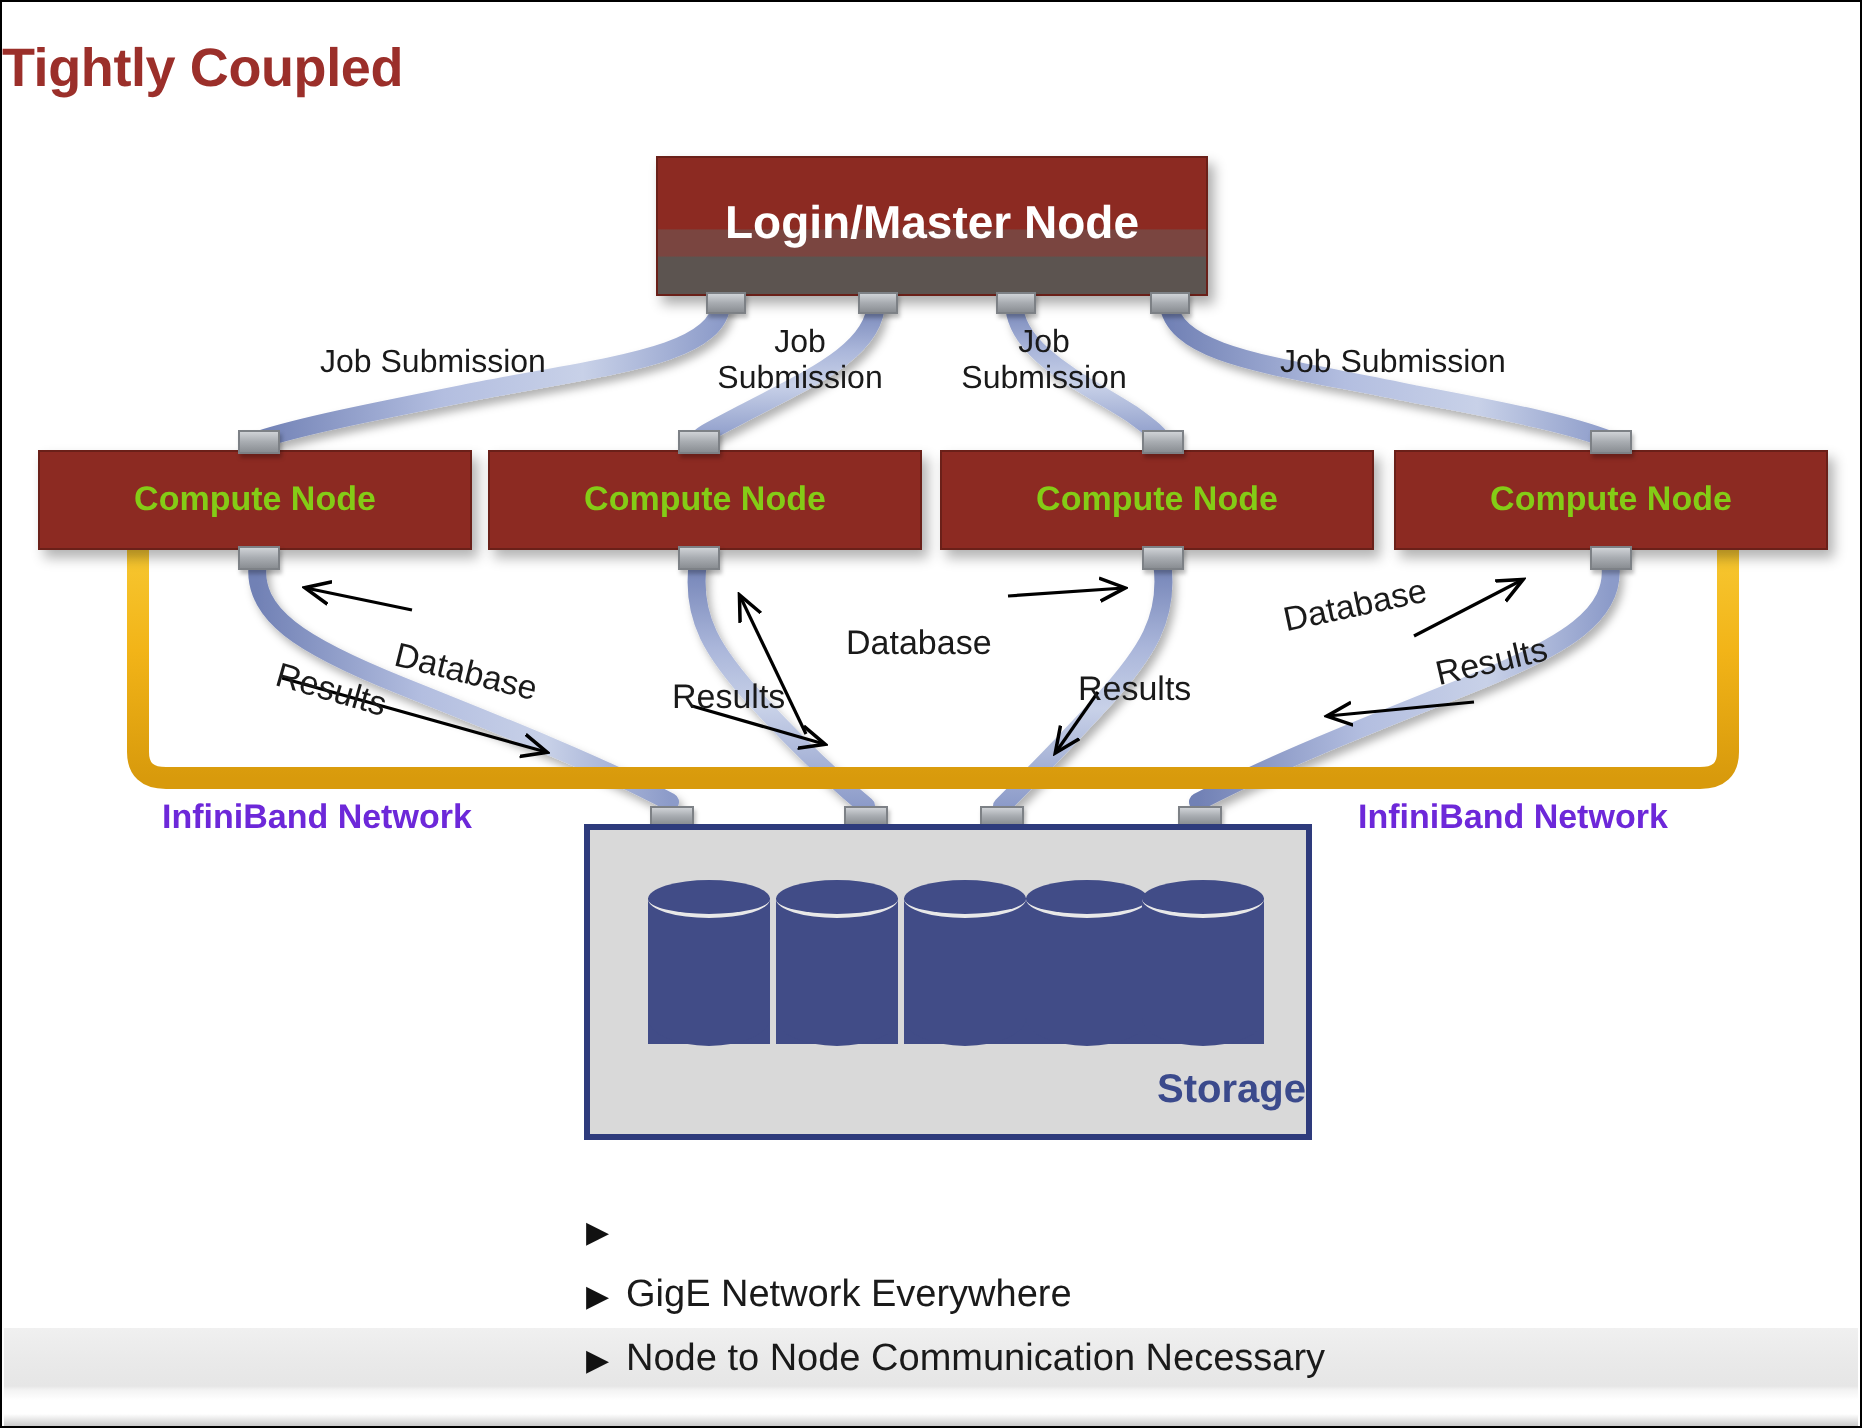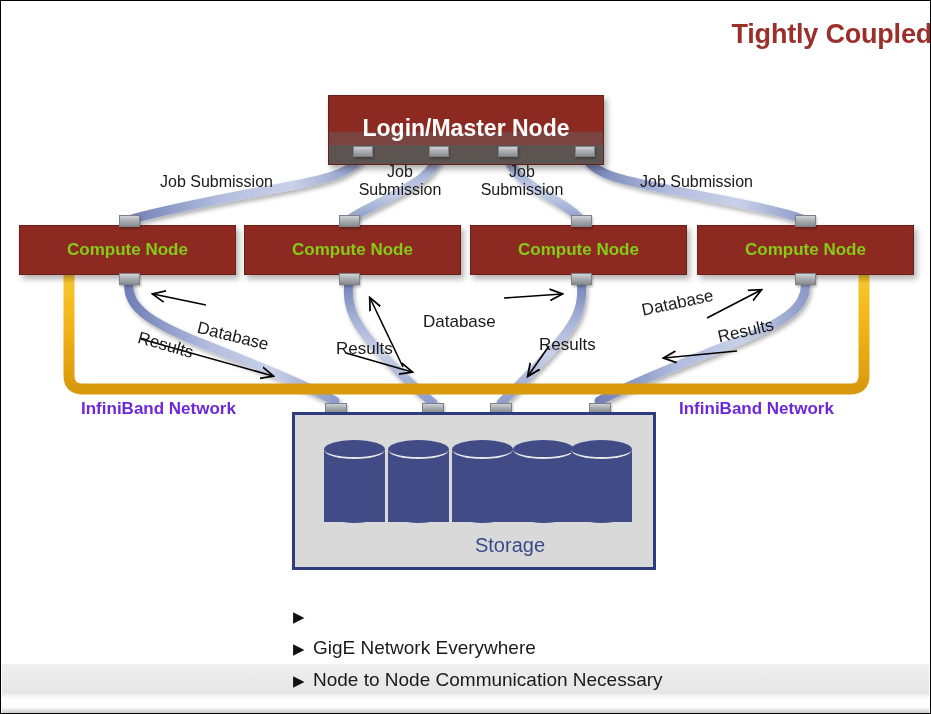--- a/index.html
+++ b/index.html
@@ -24,21 +24,21 @@
     left: 0;
     top: 0;
     width: 931px;
     height: 714px;
   }
   .title {
     position: absolute;
     left: 0;
     top: 18px;
     width: 931px;
-    text-align: right;
+    text-align: left;
     font-size: 27px;
     font-weight: bold;
     color: #9B2F2A;
     letter-spacing: -0.2px;
   }
   .master-node {
     position: absolute;
     left: 327px;
     top: 77px;
     width: 276px;
@@ -46,21 +46,20 @@
     background: linear-gradient(to bottom,
         #8C2A22 0%, #8C2A22 52%,
         #7A4540 53%, #7A4540 72%,
         #5C5450 73%, #5C5450 100%);
     border: 1px solid #6a2019;
     box-sizing: border-box;
     box-shadow: 3px 4px 6px rgba(0,0,0,0.33);
     display: flex;
     align-items: center;
     justify-content: center;
-    margin-top: 17px;
   }
   .master-node-label {
     color: #ffffff;
     font-size: 23px;
     font-weight: bold;
     margin-top: -4px;
   }
   .compute-node {
     position: absolute;
     top: 224px;
@@ -86,25 +85,24 @@
     height: 158px;
     background: #d9d9d9;
     border: 3px solid #2E3B7C;
     box-sizing: border-box;
   }
   .storage-label {
     position: absolute;
     left: 0;
     bottom: 10px;
     width: 100%;
-    text-align: center;
+    text-align: right;
     font-size: 20px;
-    font-weight: normal;
+    font-weight: bold;
     color: #3B4A8C;
-    padding-left: 36px;
   }
   .cyl {
     position: absolute;
     width: 61px;
     height: 82px;
   }
   .cyl .body {
     position: absolute;
     left: 0;
     top: 9px;

